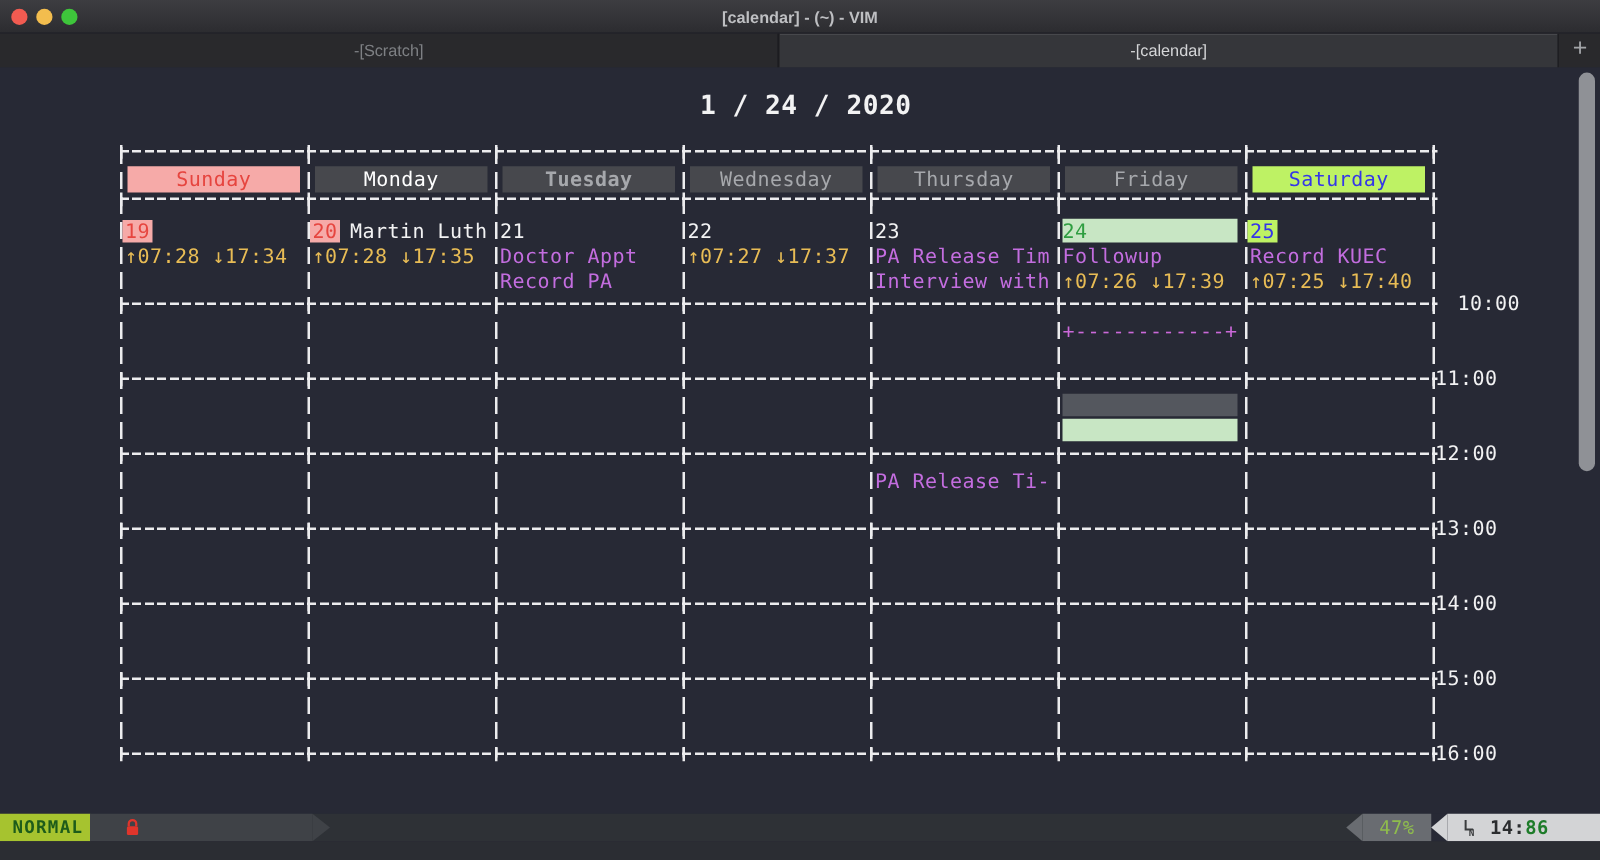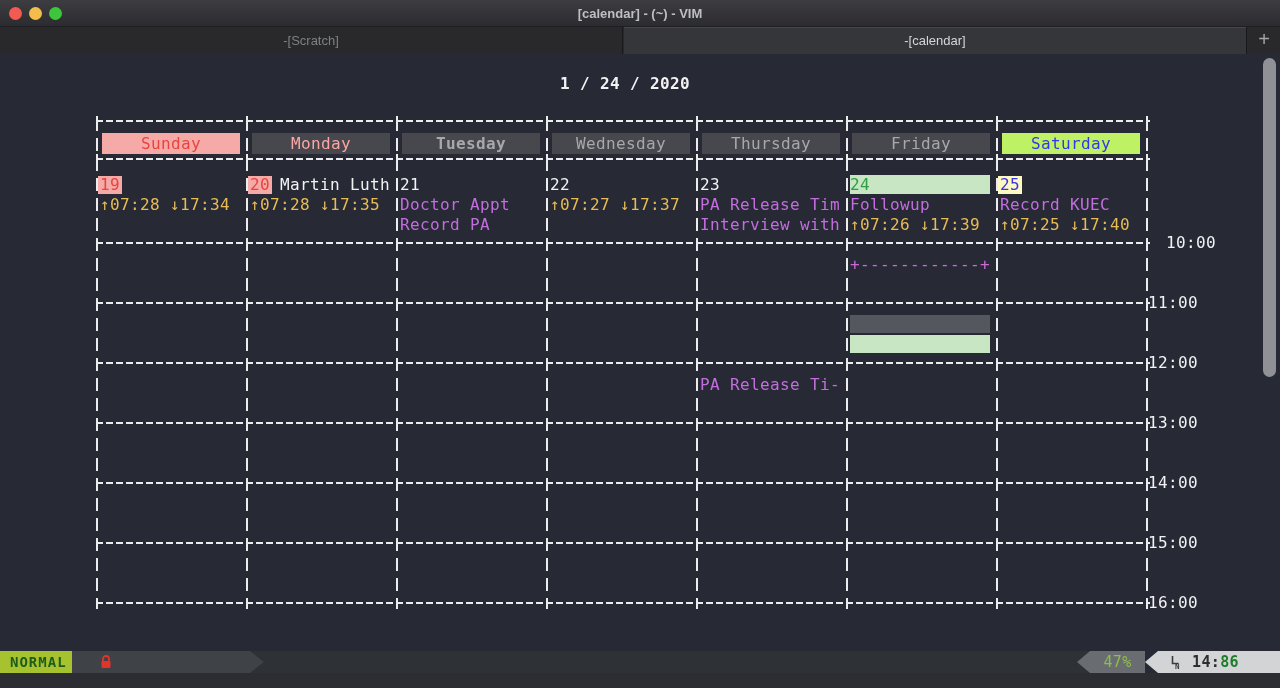--- a/index.html
+++ b/index.html
@@ -24,21 +24,21 @@
   .tab{position:absolute;top:0;height:27px;line-height:27px;text-align:center;font-size:13px;box-sizing:border-box;}
   #tab-scratch{left:0;width:623px;background:#29292c;color:#7e8084;border-right:1px solid #19191c;}
   #tab-calendar{left:624px;width:623px;background:#35363a;color:#d5d6d8;
     box-shadow:inset 0 1px 0 #47484c;border-right:1px solid #19191c;}
   #tab-plus{position:absolute;left:1248px;top:0;width:32px;height:27px;background:#29292c;
     color:#a2a4a8;font-size:20px;line-height:25px;text-align:center;font-weight:300;}
 
   
   #terminal{position:absolute;left:0;top:54px;width:1280px;height:597px;background:var(--terminal-bg);}
   #heading{position:absolute;left:560px;top:20px;height:20px;line-height:20px;
-    font-size:16px;font-weight:bold;color:var(--text);white-space:pre;}
+    font-size:21px;font-weight:bold;color:var(--text);white-space:pre;}
   .hline{position:absolute;height:2px;left:96px;width:1054px;
     background:repeating-linear-gradient(90deg,var(--grid-line) 0 7px,transparent 7px 10px);}
   .vline{position:absolute;width:2px;top:60px;height:492px;
     background:repeating-linear-gradient(180deg,transparent 0 4px,var(--grid-line) 4px 17px,transparent 17px 20px);}
   .tick{position:absolute;width:2px;height:11px;background:var(--grid-line);}
   .day-header{position:absolute;top:79px;height:21px;width:138px;text-align:center;
     font-size:16px;line-height:21px;white-space:pre;}
   .cell-line{position:absolute;height:18px;line-height:18px;font-size:16px;white-space:pre;letter-spacing:0.37px;}
   .datehl{display:inline-block;padding:0 2px;margin:0 -2px;height:18px;}
   .fullhl{position:absolute;width:140px;height:19px;}
@@ -180,21 +180,21 @@
       <div class="time-label" style="top: 180px; padding-left: 18px;">10:00</div>
       <div class="time-label" style="top: 240px;">11:00</div>
       <div class="time-label" style="top: 300px;">12:00</div>
       <div class="time-label" style="top: 360px;">13:00</div>
       <div class="time-label" style="top: 420px;">14:00</div>
       <div class="time-label" style="top: 480px;">15:00</div>
       <div class="time-label" style="top: 540px;">16:00</div>
       <div class="day-header" style="left: 102px; background: rgb(246, 170, 168); color: rgb(230, 69, 63);">Sunday</div>
       <div class="cell-line" style="left: 100px; top: 122px; color: rgb(242, 242, 243);"><span class="datehl" style="background: rgb(246, 170, 168); color: rgb(230, 69, 63);">19</span></div>
       <div class="cell-line" style="left: 100px; top: 142px; color: rgb(232, 188, 85);">↑07:28 ↓17:34</div>
-      <div class="day-header" style="left: 252px; background: rgb(71, 72, 77); color: #fca5a5; text-align: center;">Monday</div>
+      <div class="day-header" style="left: 252px; background: rgb(71, 72, 77); color: #ffffff; text-align: center;">Monday</div>
       <div class="cell-line" style="left: 250px; top: 122px; color: rgb(242, 242, 243);"><span class="datehl" style="background: rgb(246, 170, 168); color: rgb(230, 69, 63);">20</span><span> Martin Luth</span></div>
       <div class="cell-line" style="left: 250px; top: 142px; color: rgb(232, 188, 85);">↑07:28 ↓17:35</div>
       <div class="day-header" style="left: 402px; background: rgb(71, 72, 77); color: rgb(166, 168, 172); font-weight: bold;">Tuesday</div>
       <div class="cell-line" style="left: 400px; top: 122px; color: rgb(242, 242, 243);"><span>21</span></div>
       <div class="cell-line" style="left: 400px; top: 142px; color: rgb(195, 109, 223);">Doctor Appt</div>
       <div class="cell-line" style="left: 400px; top: 162px; color: rgb(195, 109, 223);">Record PA</div>
       <div class="day-header" style="left: 552px; background: rgb(71, 72, 77); color: rgb(166, 168, 172);">Wednesday</div>
       <div class="cell-line" style="left: 550px; top: 122px; color: rgb(242, 242, 243);"><span>22</span></div>
       <div class="cell-line" style="left: 550px; top: 142px; color: rgb(232, 188, 85);">↑07:27 ↓17:37</div>
       <div class="day-header" style="left: 702px; background: rgb(71, 72, 77); color: rgb(166, 168, 172);">Thursday</div>
@@ -204,21 +204,21 @@
       <div class="cell-line" style="left: 700px; top: 322px; color: rgb(195, 109, 223);">PA Release Ti-</div>
       <div class="day-header" style="left: 852px; background: rgb(71, 72, 77); color: rgb(166, 168, 172);">Friday</div>
       <div class="fullhl" style="left: 850px; top: 121px; background: rgb(200, 230, 196);"></div>
       <div class="cell-line" style="left: 850px; top: 122px; color: rgb(242, 242, 243);"><span style="color: rgb(47, 158, 65);">24</span></div>
       <div class="cell-line" style="left: 850px; top: 142px; color: rgb(195, 109, 223);">Followup</div>
       <div class="cell-line" style="left: 850px; top: 162px; color: rgb(232, 188, 85);">↑07:26 ↓17:39</div>
       <div class="cell-line" style="left: 850px; top: 202px; color: rgb(203, 105, 217);">+------------+</div>
       <div class="cbar" style="left: 850px; top: 261px; background: rgb(84, 87, 94);"></div>
       <div class="cbar" style="left: 850px; top: 281px; background: rgb(200, 230, 196);"></div>
       <div class="day-header" style="left: 1002px; background: #bef264; color: rgb(53, 54, 232);">Saturday</div>
-      <div class="cell-line" style="left: 1000px; top: 122px; color: rgb(242, 242, 243);"><span class="datehl" style="background: #fef9c3; color: rgb(53, 54, 232);">25</span></div>
+      <div class="cell-line" style="left: 1000px; top: 122px; color: rgb(242, 242, 243);"><span class="datehl" style="background: #bef264; color: rgb(53, 54, 232);">25</span></div>
       <div class="cell-line" style="left: 1000px; top: 142px; color: rgb(195, 109, 223);">Record KUEC</div>
       <div class="cell-line" style="left: 1000px; top: 162px; color: rgb(232, 188, 85);">↑07:25 ↓17:40</div>
     </div>
   <div id="scroll-thumb"></div>
 </div>
 
 <div id="statusbar" class="mono">
   <div id="sb-mode">NORMAL</div>
   <span class="tri-r" style="left:72px;border-left:14px solid var(--mode-bg);"></span>
   <div id="sb-file">

